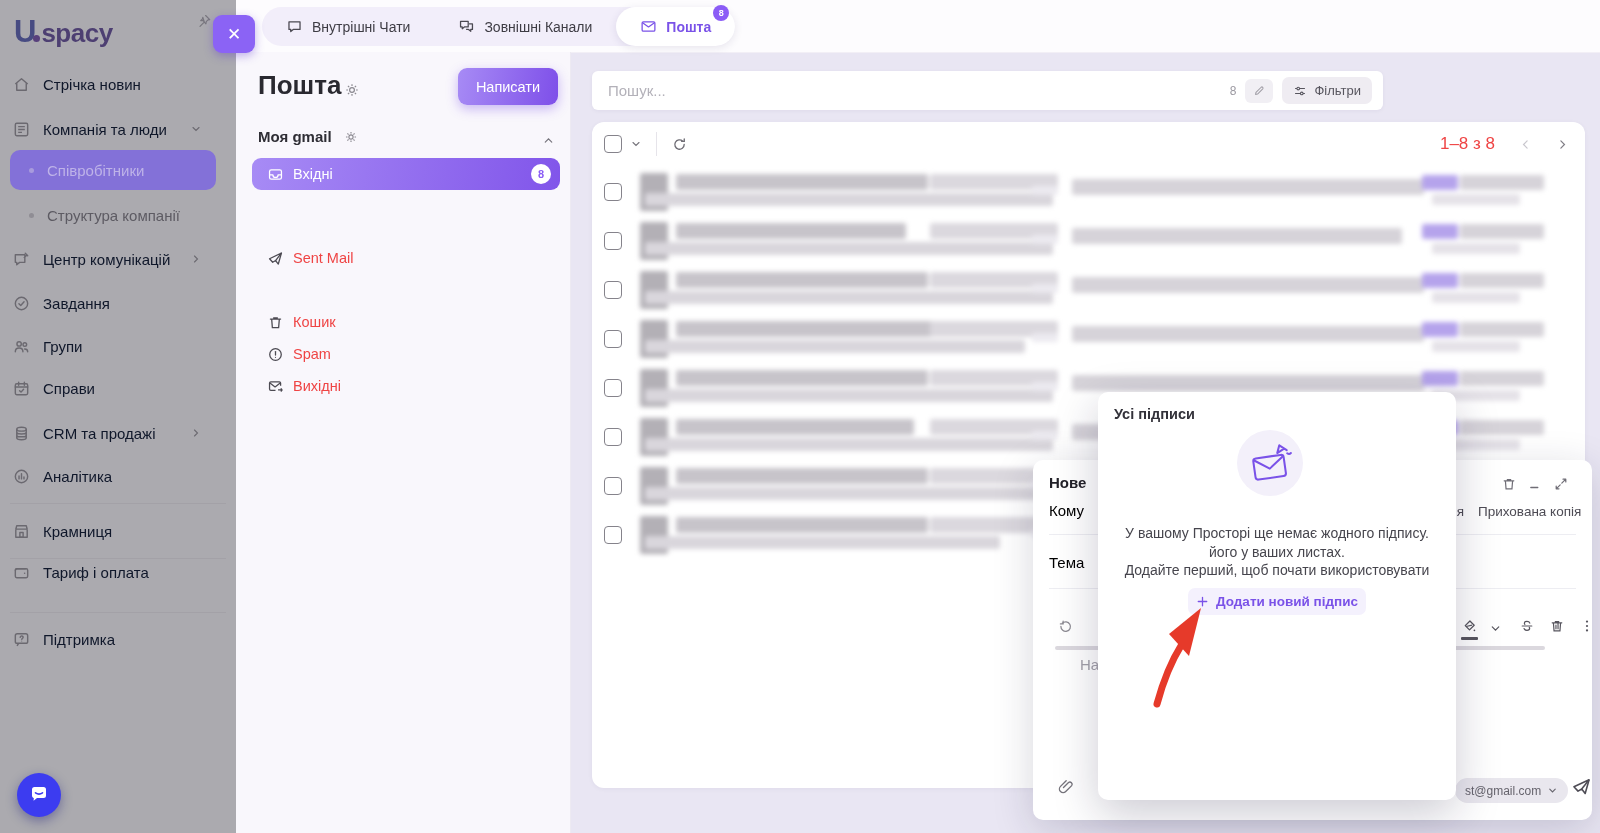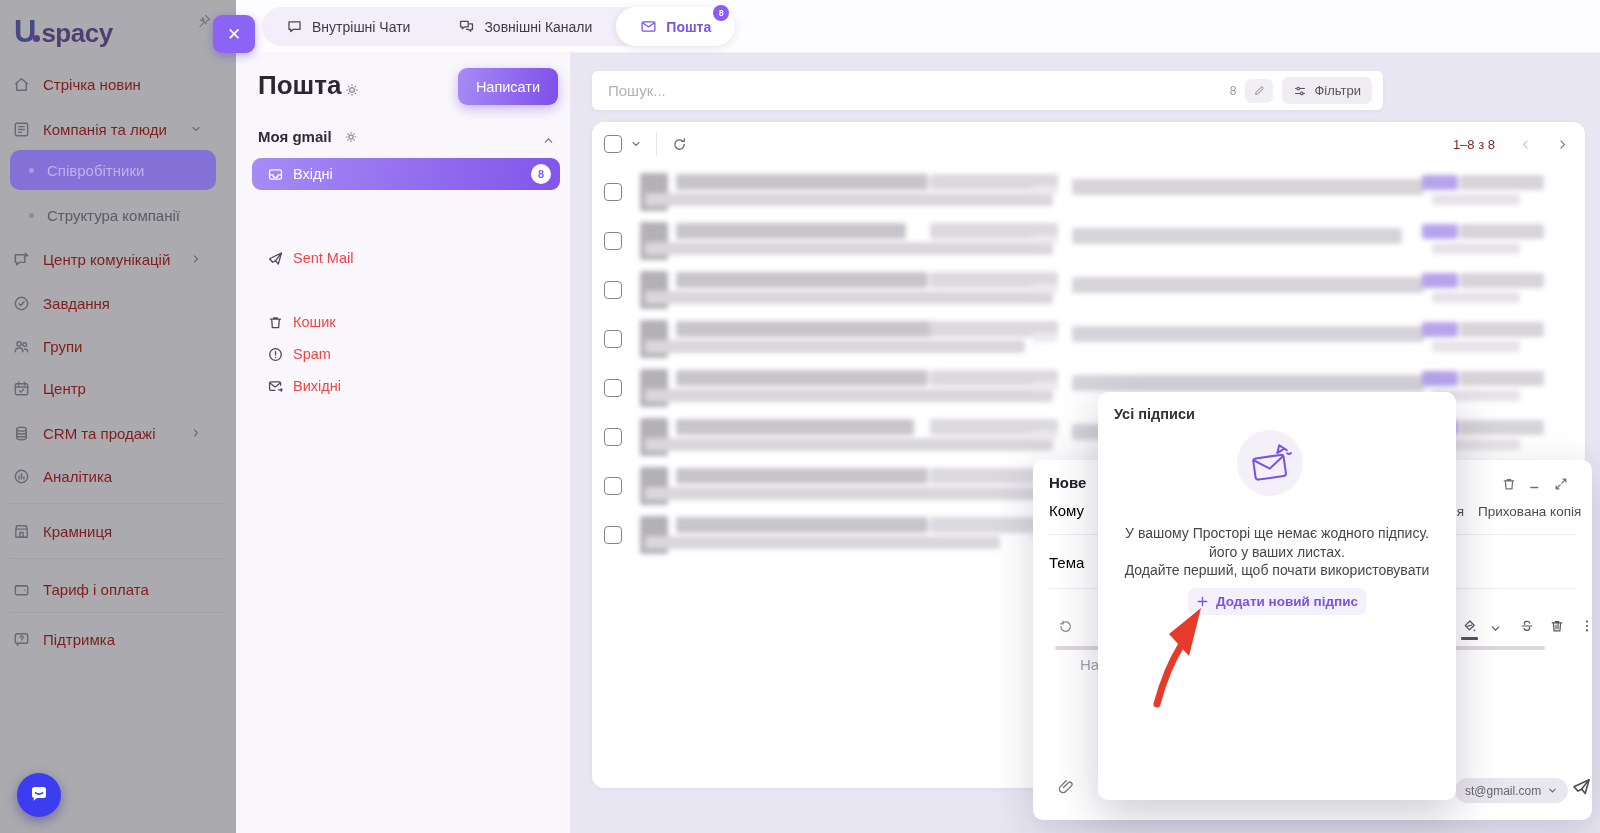--- a/index.html
+++ b/index.html
@@ -15,21 +15,21 @@
   .tab.active .ticon{color:#7a52e8}
   .tab-badge{position:absolute;top:-2px;right:6px;min-width:16px;height:16px;border-radius:8px;background:#8b5cf6;color:#fff;font-size:9px;line-height:16px;text-align:center;font-weight:700;}
 
   
   .sidebar{position:absolute;left:0;top:0;width:236px;height:833px;background:#abaaaf;z-index:10;}
   .logo{position:absolute;left:14px;top:14px;display:flex;align-items:baseline;}
   .logo-u{font-size:31px;font-weight:800;color:#474b82;letter-spacing:-1px;}
   .logo-dot{width:7px;height:7px;border-radius:50%;background:#58407c;margin:0 1px 14px -2px;display:inline-block;}
   .logo-text{font-size:26px;font-weight:600;color:#4d3f72;letter-spacing:-0.5px;}
   .pin{position:absolute;left:197px;top:13px;color:#77757d;}
-  .nav-item{position:absolute;left:12px;width:212px;height:34px;display:flex;align-items:center;gap:12px;color:#7f1d1d;font-size:15px;cursor:pointer;}
+  .nav-item{position:absolute;left:12px;width:212px;height:34px;display:flex;align-items:center;gap:12px;color:#0f172a;font-size:15px;cursor:pointer;}
   .nav-item .nic{color:#6b6970;width:19px;display:flex;justify-content:center;}
   .nav-item .chev{position:absolute;right:22px;color:#6b6970;}
   .nav-pill{position:absolute;left:10px;top:150px;width:206px;height:40px;border-radius:10px;background:#8371d8;}
   .sub-item{position:absolute;left:12px;width:212px;height:30px;display:flex;align-items:center;gap:13px;font-size:15px;color:#5d5b63;padding-left:17px;box-sizing:border-box;cursor:pointer;}
   .bullet{width:5px;height:5px;border-radius:50%;background:#8f8d94;}
   .sub-item.on{color:#beb3e8;z-index:2}
   .sub-item.on .bullet{background:#a89bdd}
   .sb-div{position:absolute;left:10px;width:216px;height:1px;background:#a3a1a7;}
   .close-btn{position:absolute;left:213px;top:15px;width:42px;height:38px;border-radius:9px;background:#8b63f5;color:#fff;display:flex;align-items:center;justify-content:center;font-size:17px;z-index:50;cursor:pointer;box-shadow:0 3px 10px rgba(80,40,200,.35);}
   .chat-fab{position:absolute;left:17px;top:773px;width:44px;height:44px;border-radius:50%;background:#3c3cf0;z-index:60;display:flex;align-items:center;justify-content:center;cursor:pointer;box-shadow:0 4px 12px rgba(20,20,120,.4);}
@@ -56,21 +56,21 @@
   .s-penbox{width:28px;height:24px;border-radius:6px;background:#f1eff4;display:flex;align-items:center;justify-content:center;color:#a09ea6;margin-right:9px;cursor:pointer;}
   .filters-btn{height:27px;border-radius:7px;background:#efecf2;display:flex;align-items:center;gap:7px;padding:0 11px;font-size:13px;color:#57555e;margin-right:11px;cursor:pointer;}
   .listcard{position:absolute;left:592px;top:122px;width:993px;height:666px;border-radius:12px;background:#fff;box-shadow:0 1px 5px rgba(30,25,70,.05);z-index:1;}
   .lc-header{position:absolute;left:0;top:0;width:100%;height:44px;display:flex;align-items:center;}
   .cbox{width:16px;height:16px;border-radius:4px;border:1.6px solid #85838b;background:#fff;cursor:pointer;}
   .lc-header .cbox{margin-left:12px;}
   .lc-chev{color:#76747c;margin-left:8px;cursor:pointer;}
   .lc-sep{width:1px;height:24px;background:#e6e4ea;margin:0 14px;}
   .lc-refresh{color:#6f6d75;cursor:pointer;}
   .lc-right{position:absolute;right:16px;top:0;height:44px;display:flex;align-items:center;gap:24px;}
-  .lc-range{font-size:13px;color:#7f1d1d;}
+  .lc-range{font-size:17px;color:#ef4444;}
   .pg-prev{color:#c9c7ce;cursor:pointer}.pg-next{color:#807e86;cursor:pointer}
   .rows{position:absolute;left:0;top:46px;width:100%;}
   .erow{position:relative;height:49px;}
   .erow .cbox{position:absolute;left:12px;top:15px;}
   .fuzz{position:absolute;inset:0;filter:blur(2.4px);}
   .bk{position:absolute;border-radius:2px;}
   .b-av{left:48px;top:5px;width:28px;height:38px;background:#b3b0b6;}
   .b-name{left:84px;top:6px;width:252px;height:16px;background:#c7c4ca;}
   .b-name2{left:338px;top:6px;width:128px;height:16px;background:#dbd8de;}
   .b-sub{left:53px;top:25px;width:408px;height:13px;background:#d9d6dc;}
@@ -581,21 +581,21 @@
         </span>
       <span>Групи</span>
     </div>
     <div class="nav-item" style="top:371px">
       <span class="nic">
           <svg width="19" height="19" viewBox="0 0 20 20" fill="none" stroke="currentColor" stroke-width="1.5" stroke-linecap="round" stroke-linejoin="round">
             <rect x="3.5" y="5" width="13" height="11.5" rx="1.5"></rect>
             <path d="M3.5 8.5h13M7 3.5v3M13 3.5v3M8 12.3l1.5 1.5 2.7-3"></path>
           </svg>
         </span>
-      <span>Центр</span>
+      <span>Справи</span>
     </div>
     <div class="nav-item" style="top:416px">
       <span class="nic">
           <svg width="19" height="19" viewBox="0 0 20 20" fill="none" stroke="currentColor" stroke-width="1.5">
             <ellipse cx="10" cy="5.5" rx="5" ry="2"></ellipse>
             <path d="M5 5.5v3c0 1.1 2.2 2 5 2s5-.9 5-2v-3M5 8.5v3c0 1.1 2.2 2 5 2s5-.9 5-2v-3M5 11.5v3c0 1.1 2.2 2 5 2s5-.9 5-2v-3"></path>
           </svg>
         </span>
       <span>CRM та продажі</span>
       <span class="chev">
@@ -617,21 +617,21 @@
     <div class="nav-item" style="top:514px">
       <span class="nic">
           <svg width="19" height="19" viewBox="0 0 20 20" fill="none" stroke="currentColor" stroke-width="1.5" stroke-linejoin="round">
             <path d="M4 7.5L5 4h10l1 3.5M4 7.5h12M4 7.5V16h12V7.5"></path>
             <rect x="8.3" y="11" width="3.4" height="5"></rect>
           </svg>
         </span>
       <span>Крамниця</span>
     </div>
     <div class="sb-div" style="top:558px"></div>
-    <div class="nav-item" style="top:572px">
+    <div class="nav-item" style="top:555px">
       <span class="nic">
           <svg width="19" height="19" viewBox="0 0 20 20" fill="none" stroke="currentColor" stroke-width="1.5" stroke-linejoin="round">
             <rect x="3.5" y="6" width="13" height="9.5" rx="1.5"></rect>
             <path d="M3.5 8c0-1.6 1-2 2.3-2h8.7"></path>
             <circle cx="13.3" cy="10.8" r="0.8" fill="currentColor" stroke="none"></circle>
           </svg>
         </span>
       <span>Тариф і оплата</span>
     </div>
     <div class="sb-div" style="top:612px"></div>

